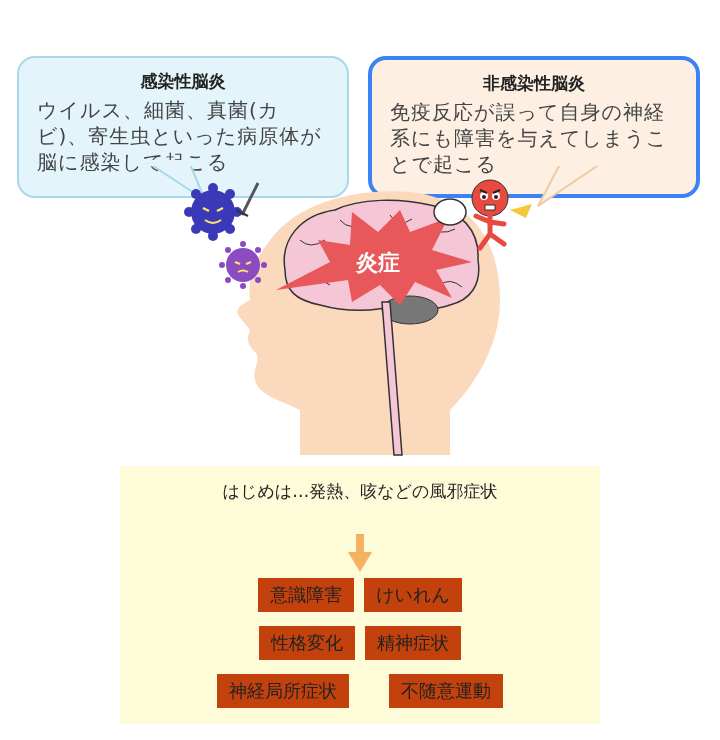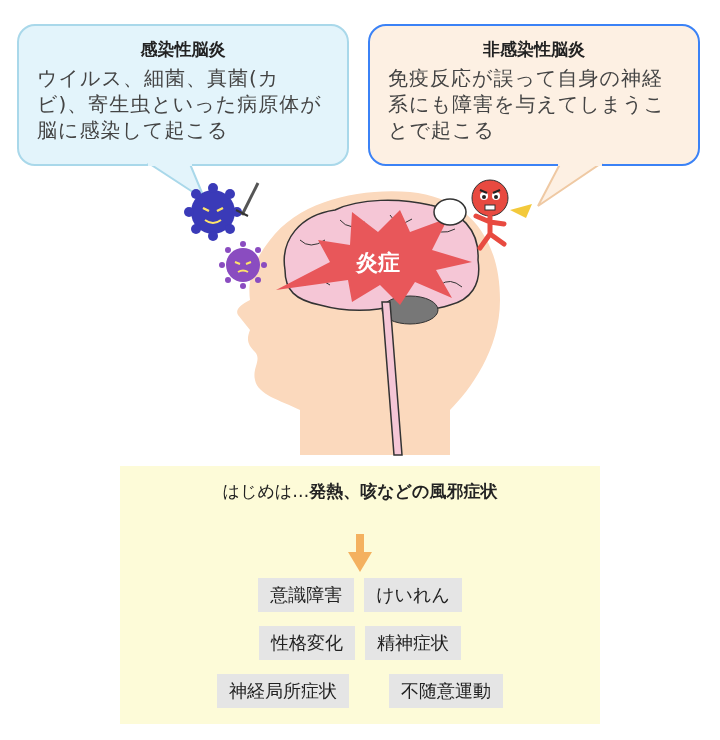--- a/index.html
+++ b/index.html
@@ -1,29 +1,29 @@
 <!DOCTYPE html>
 <html><head>
 <meta charset="utf-8">
 <style>
   html, body { margin:0; padding:0; background:#ffffff; }
   body { width:720px; height:740px; position:relative; overflow:hidden;
          font-family:"DejaVu Sans", "Liberation Sans", sans-serif; color:#333; }
-  .bubble { position:absolute; border-radius:18px; box-sizing:border-box; padding:12px 18px; }
+  .bubble { position:absolute; border-radius:18px; box-sizing:border-box; padding:12px 18px;margin-top:32px; }
   .bubble-left { left:17px; top:24px; width:332px; height:142px; background:#e3f4fb; border:2px solid #a9d8ea; }
-  .bubble-right { left:368px; top:24px; width:332px; height:142px; background:#fdf0e3; border:2px solid #3b82f6; }
+  .bubble-right { left:368px; top:24px; width:332px; height:142px; background:#fdf0e3; border:4px solid #3b82f6; }
   .bubble h2 { margin:0 0 4px 0; font-size:17px; font-weight:bold; text-align:center; color:#222; }
   .bubble p { margin:0; font-size:20px; line-height:26px; color:#444; letter-spacing:1px; }
   svg.art { position:absolute; left:0; top:0; }
   .symptoms { position:absolute; left:120px; top:466px; width:480px; height:258px; background:#fdfbd8; }
   .onset { position:absolute; left:0; width:480px; top:14px; text-align:center; font-size:17px; color:#222; }
-  .onset b { font-weight:bold; }
+  .onset b { font-weight:normal; }
   .arrow { position:absolute; left:228px; top:68px; }
   .row { position:absolute; left:0; width:480px; display:flex; justify-content:center; gap:10px; }
-  .chip { background:#e5e5e5; font-size:18px; color:#222; padding:6px 12px; line-height:22px; }
+  .chip { background:#c2410c; font-size:18px; color:#222; padding:6px 12px; line-height:22px; }
 </style>
 </head>
 <body>
 
 <div class="bubble bubble-left">
   <h2>感染性脳炎</h2>
   <p>ウイルス、細菌、真菌(カビ)、寄生虫といった病原体が脳に感染して起こる</p>
 </div>
 
 <div class="bubble bubble-right">

